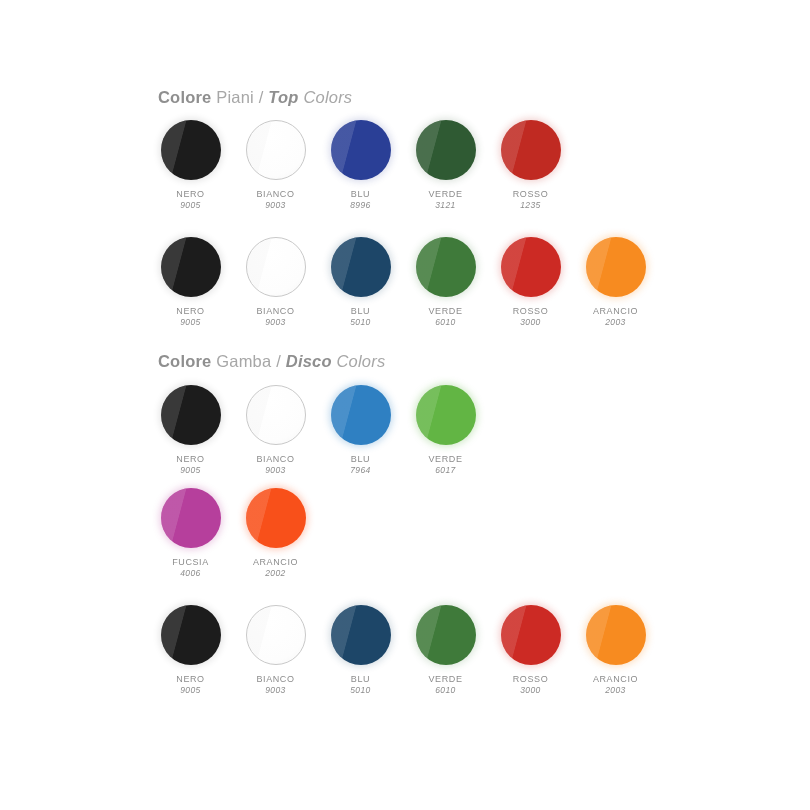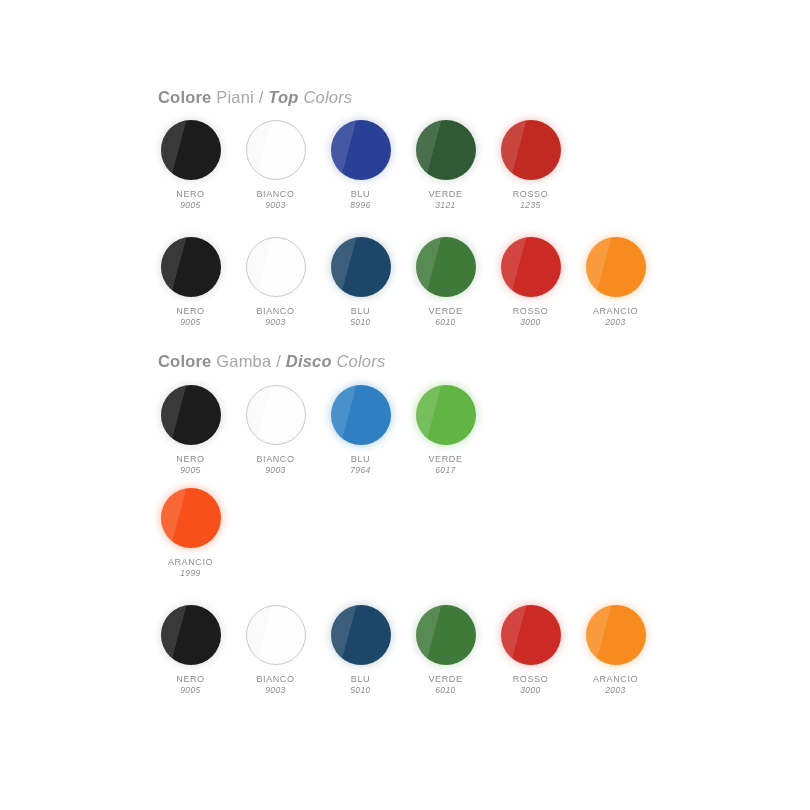--- a/index.html
+++ b/index.html
@@ -283,25 +283,34 @@
             </div>
             <div class="labels">
               <div class="lbl-name">VERDE</div>
               <div class="lbl-code">6017</div>
             </div>
           </div>
         </div>
         <div class="swatch-row">
           <div class="swatch">
             <div class="disc-wrap">
+              <div class="disc" style="background: rgb(182, 63, 156); box-shadow: rgba(182, 63, 156, 0.25) 0px 0px 7px 2px;"></div>
+            </div>
+            <div class="labels">
+              <div class="lbl-name">FUCSIA</div>
+              <div class="lbl-code">4006</div>
+            </div>
+          </div>
+          <div class="swatch">
+            <div class="disc-wrap">
               <div class="disc" style="background: rgb(248, 80, 26); box-shadow: rgba(248, 80, 26, 0.28) 0px 0px 7px 2px;"></div>
             </div>
             <div class="labels">
               <div class="lbl-name">ARANCIO</div>
-              <div class="lbl-code">1999</div>
+              <div class="lbl-code">2002</div>
             </div>
           </div>
         </div>
       </div>
       <div class="section">
         <div class="swatch-row">
           <div class="swatch">
             <div class="disc-wrap">
               <div class="disc" style="background: rgb(28, 28, 28); box-shadow: rgba(0, 0, 0, 0.1) 0px 0px 7px 2px;"></div>
             </div>

